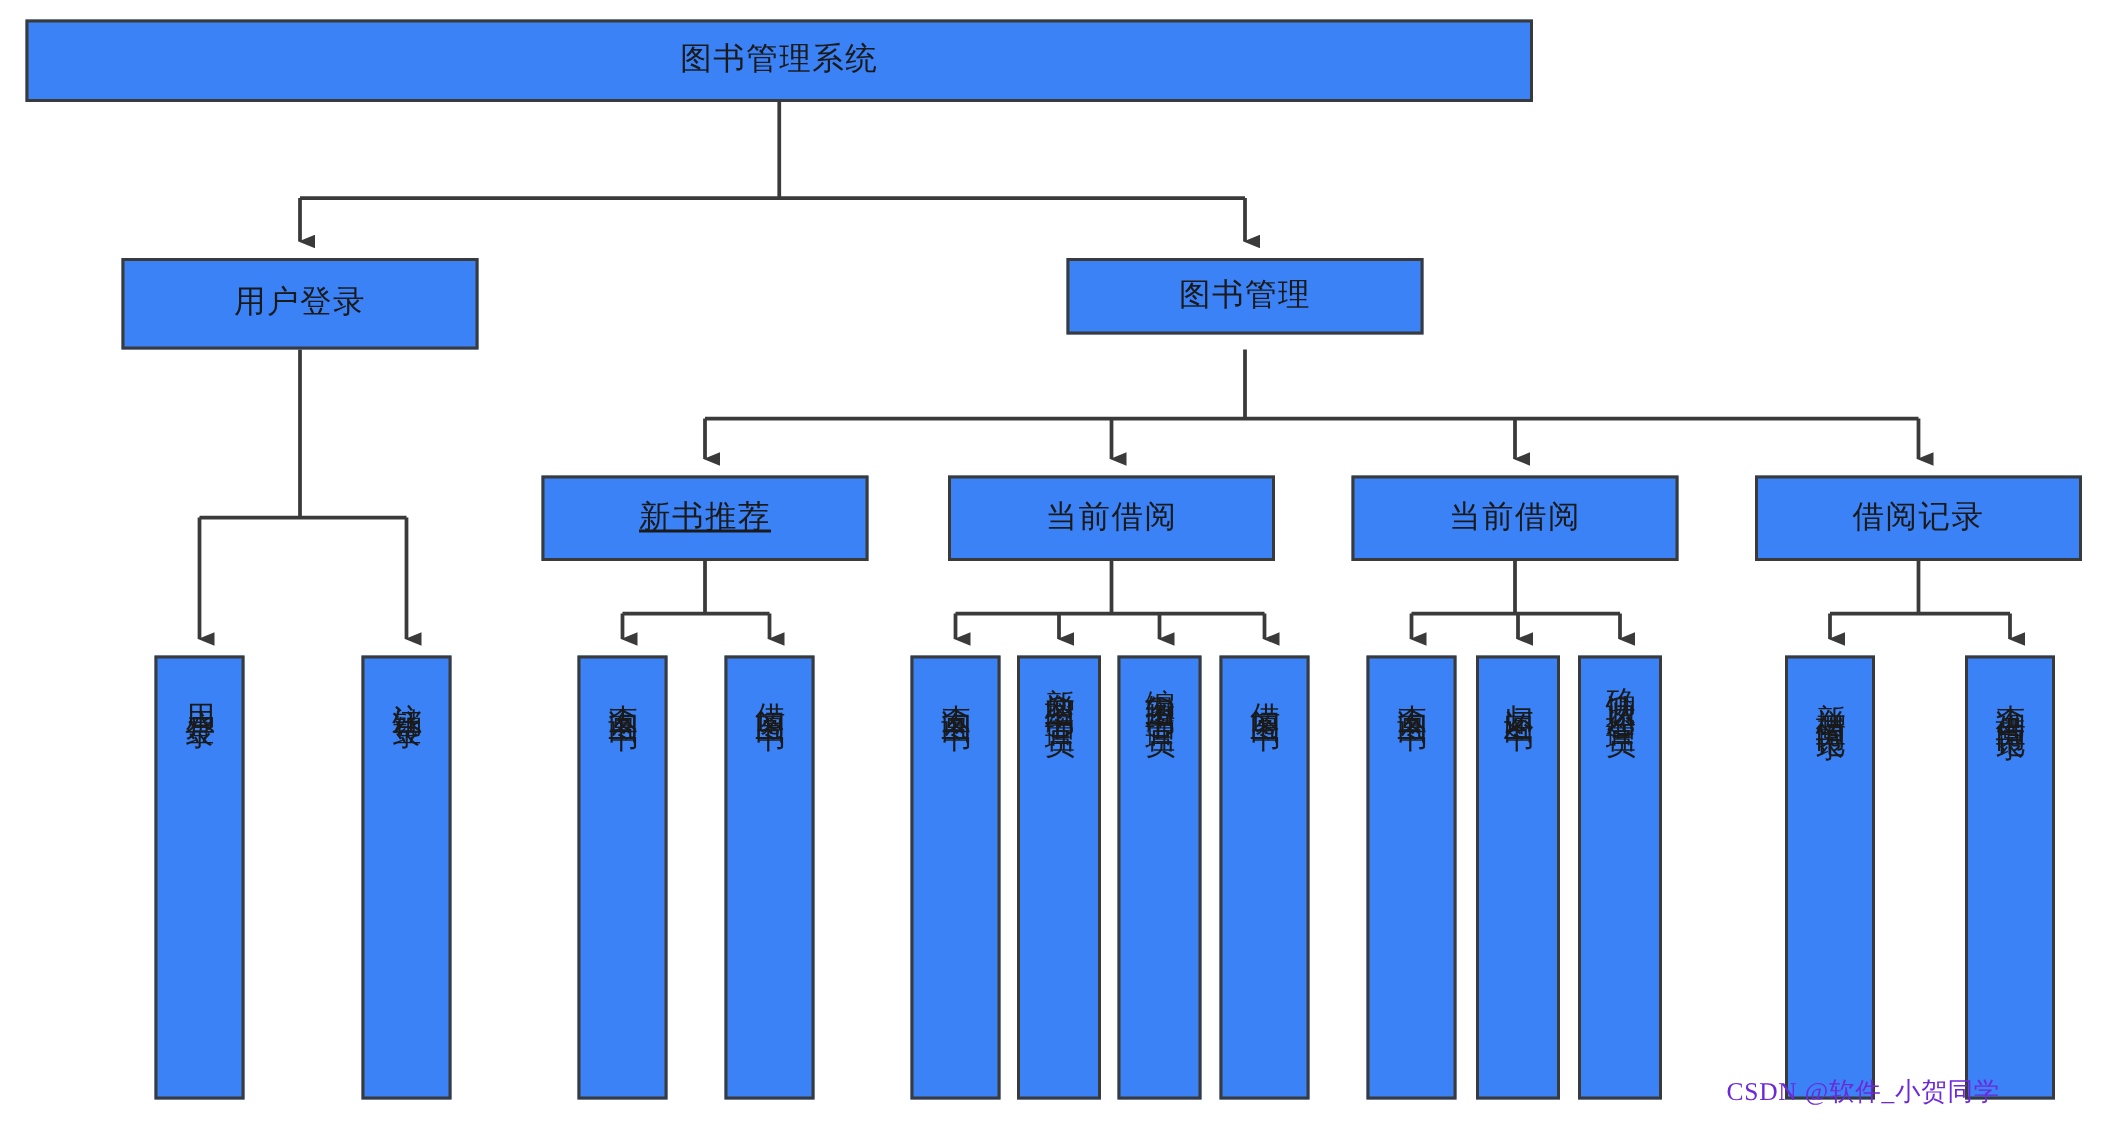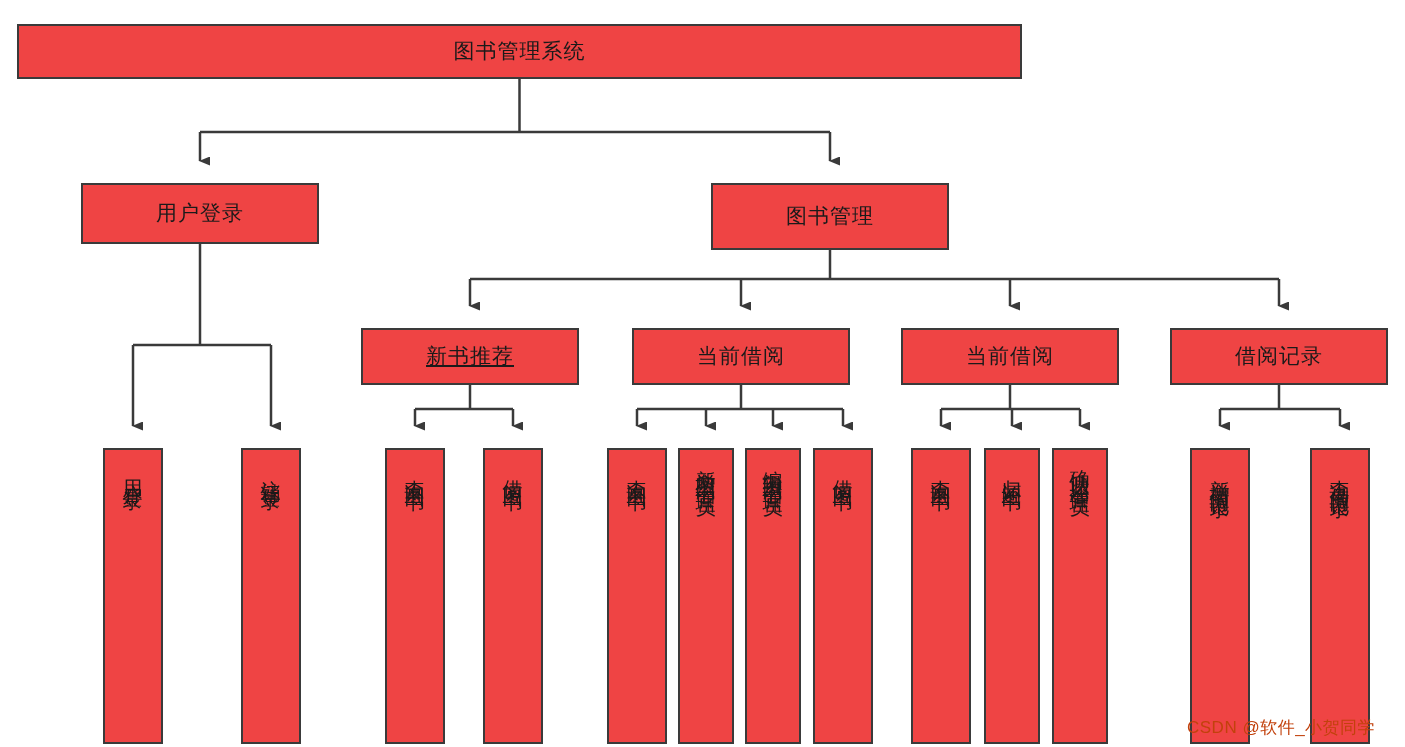--- a/index.html
+++ b/index.html
@@ -22,27 +22,26 @@
     position: absolute;
     left: 0;
     top: 0;
     width: 1405px;
     height: 747px;
     pointer-events: none;
   }
   .node {
     position: absolute;
     box-sizing: border-box;
-    background: #ef4444;
+    background: #3b82f6;
     border: 2px solid #3a3a3a;
     display: flex;
     align-items: center;
     justify-content: center;
     color: #1a1a1a;
-    margin-top: 11px;
   }
   .node-label {
     font-size: 21px;
     line-height: 1.15;
     letter-spacing: 1px;
     white-space: nowrap;
   }
   
   .leaf {
     border-width: 2px;
@@ -119,21 +118,21 @@
   </svg>
 
   <div class="node" id="n-root" style="left: 17px; top: 13px; width: 1005px; height: 55px;">
     <span class="node-label">图书管理系统</span>
   </div>
 
   <div id="level2-nodes">
       <div class="node" style="left: 81px; top: 172px; width: 238px; height: 61px;">
         <span class="node-label">用户登录</span>
       </div>
-      <div class="node" style="left: 711px; top: 172px; width: 238px; height: 67px;">
+      <div class="node" style="left: 711px; top: 172px; width: 238px; height: 51px;">
         <span class="node-label">图书管理</span>
       </div>
     </div>
   <div id="level3-nodes">
       <div class="node" style="left: 361px; top: 317px; width: 218px; height: 57px; text-decoration: underline;">
         <span class="node-label">新书推荐</span>
       </div>
       <div class="node" style="left: 632px; top: 317px; width: 218px; height: 57px;">
         <span class="node-label">当前借阅</span>
       </div>
@@ -179,15 +178,15 @@
         <span class="node-label">确认归还（管理员）</span>
       </div>
       <div class="node leaf" style="left: 1190px; top: 437px; width: 60px; height: 296px;">
         <span class="node-label">新增借阅记录</span>
       </div>
       <div class="node leaf" style="left: 1310px; top: 437px; width: 60px; height: 296px;">
         <span class="node-label">查询借阅记录</span>
       </div>
     </div>
 
-  <div class="watermark" style="left: 1187px; top: 716px; color: #c2410c;">CSDN @软件_小贺同学</div>
+  <div class="watermark" style="left: 1151px; top: 716px; color: #6d28d9; font-family: Liberation Serif, serif;">CSDN @软件_小贺同学</div>
 
 </div>
 
 </body></html>

